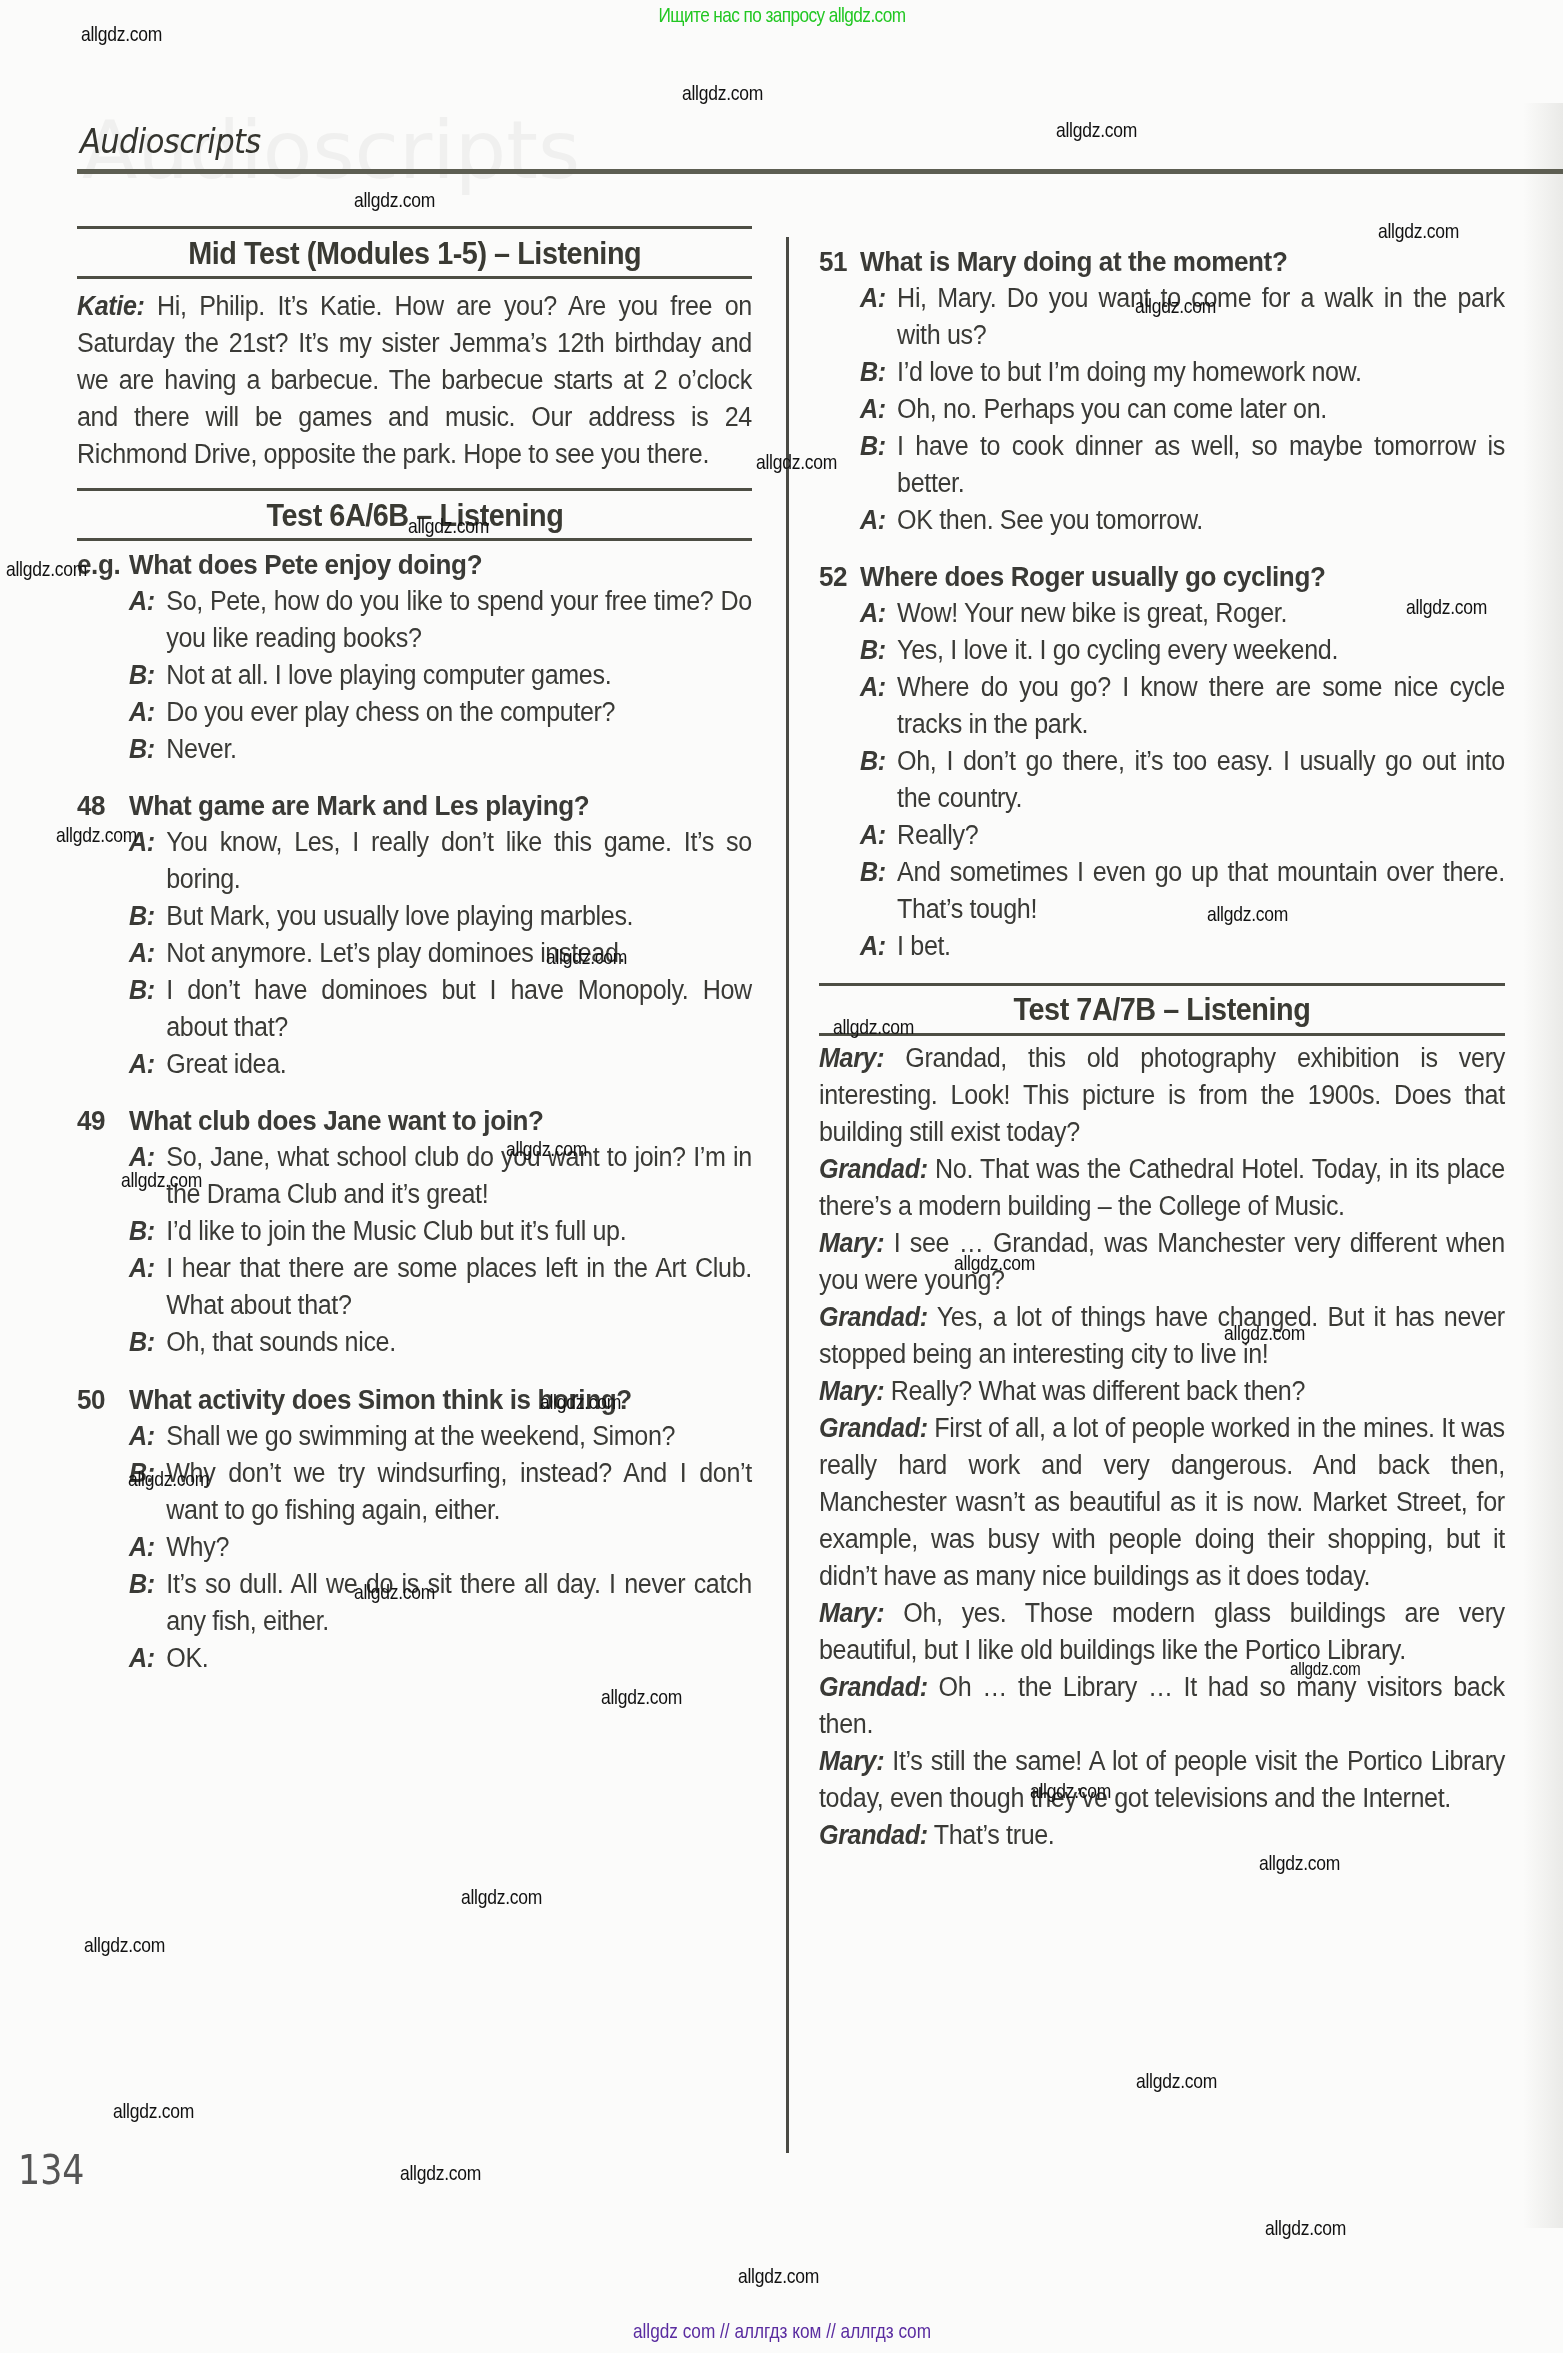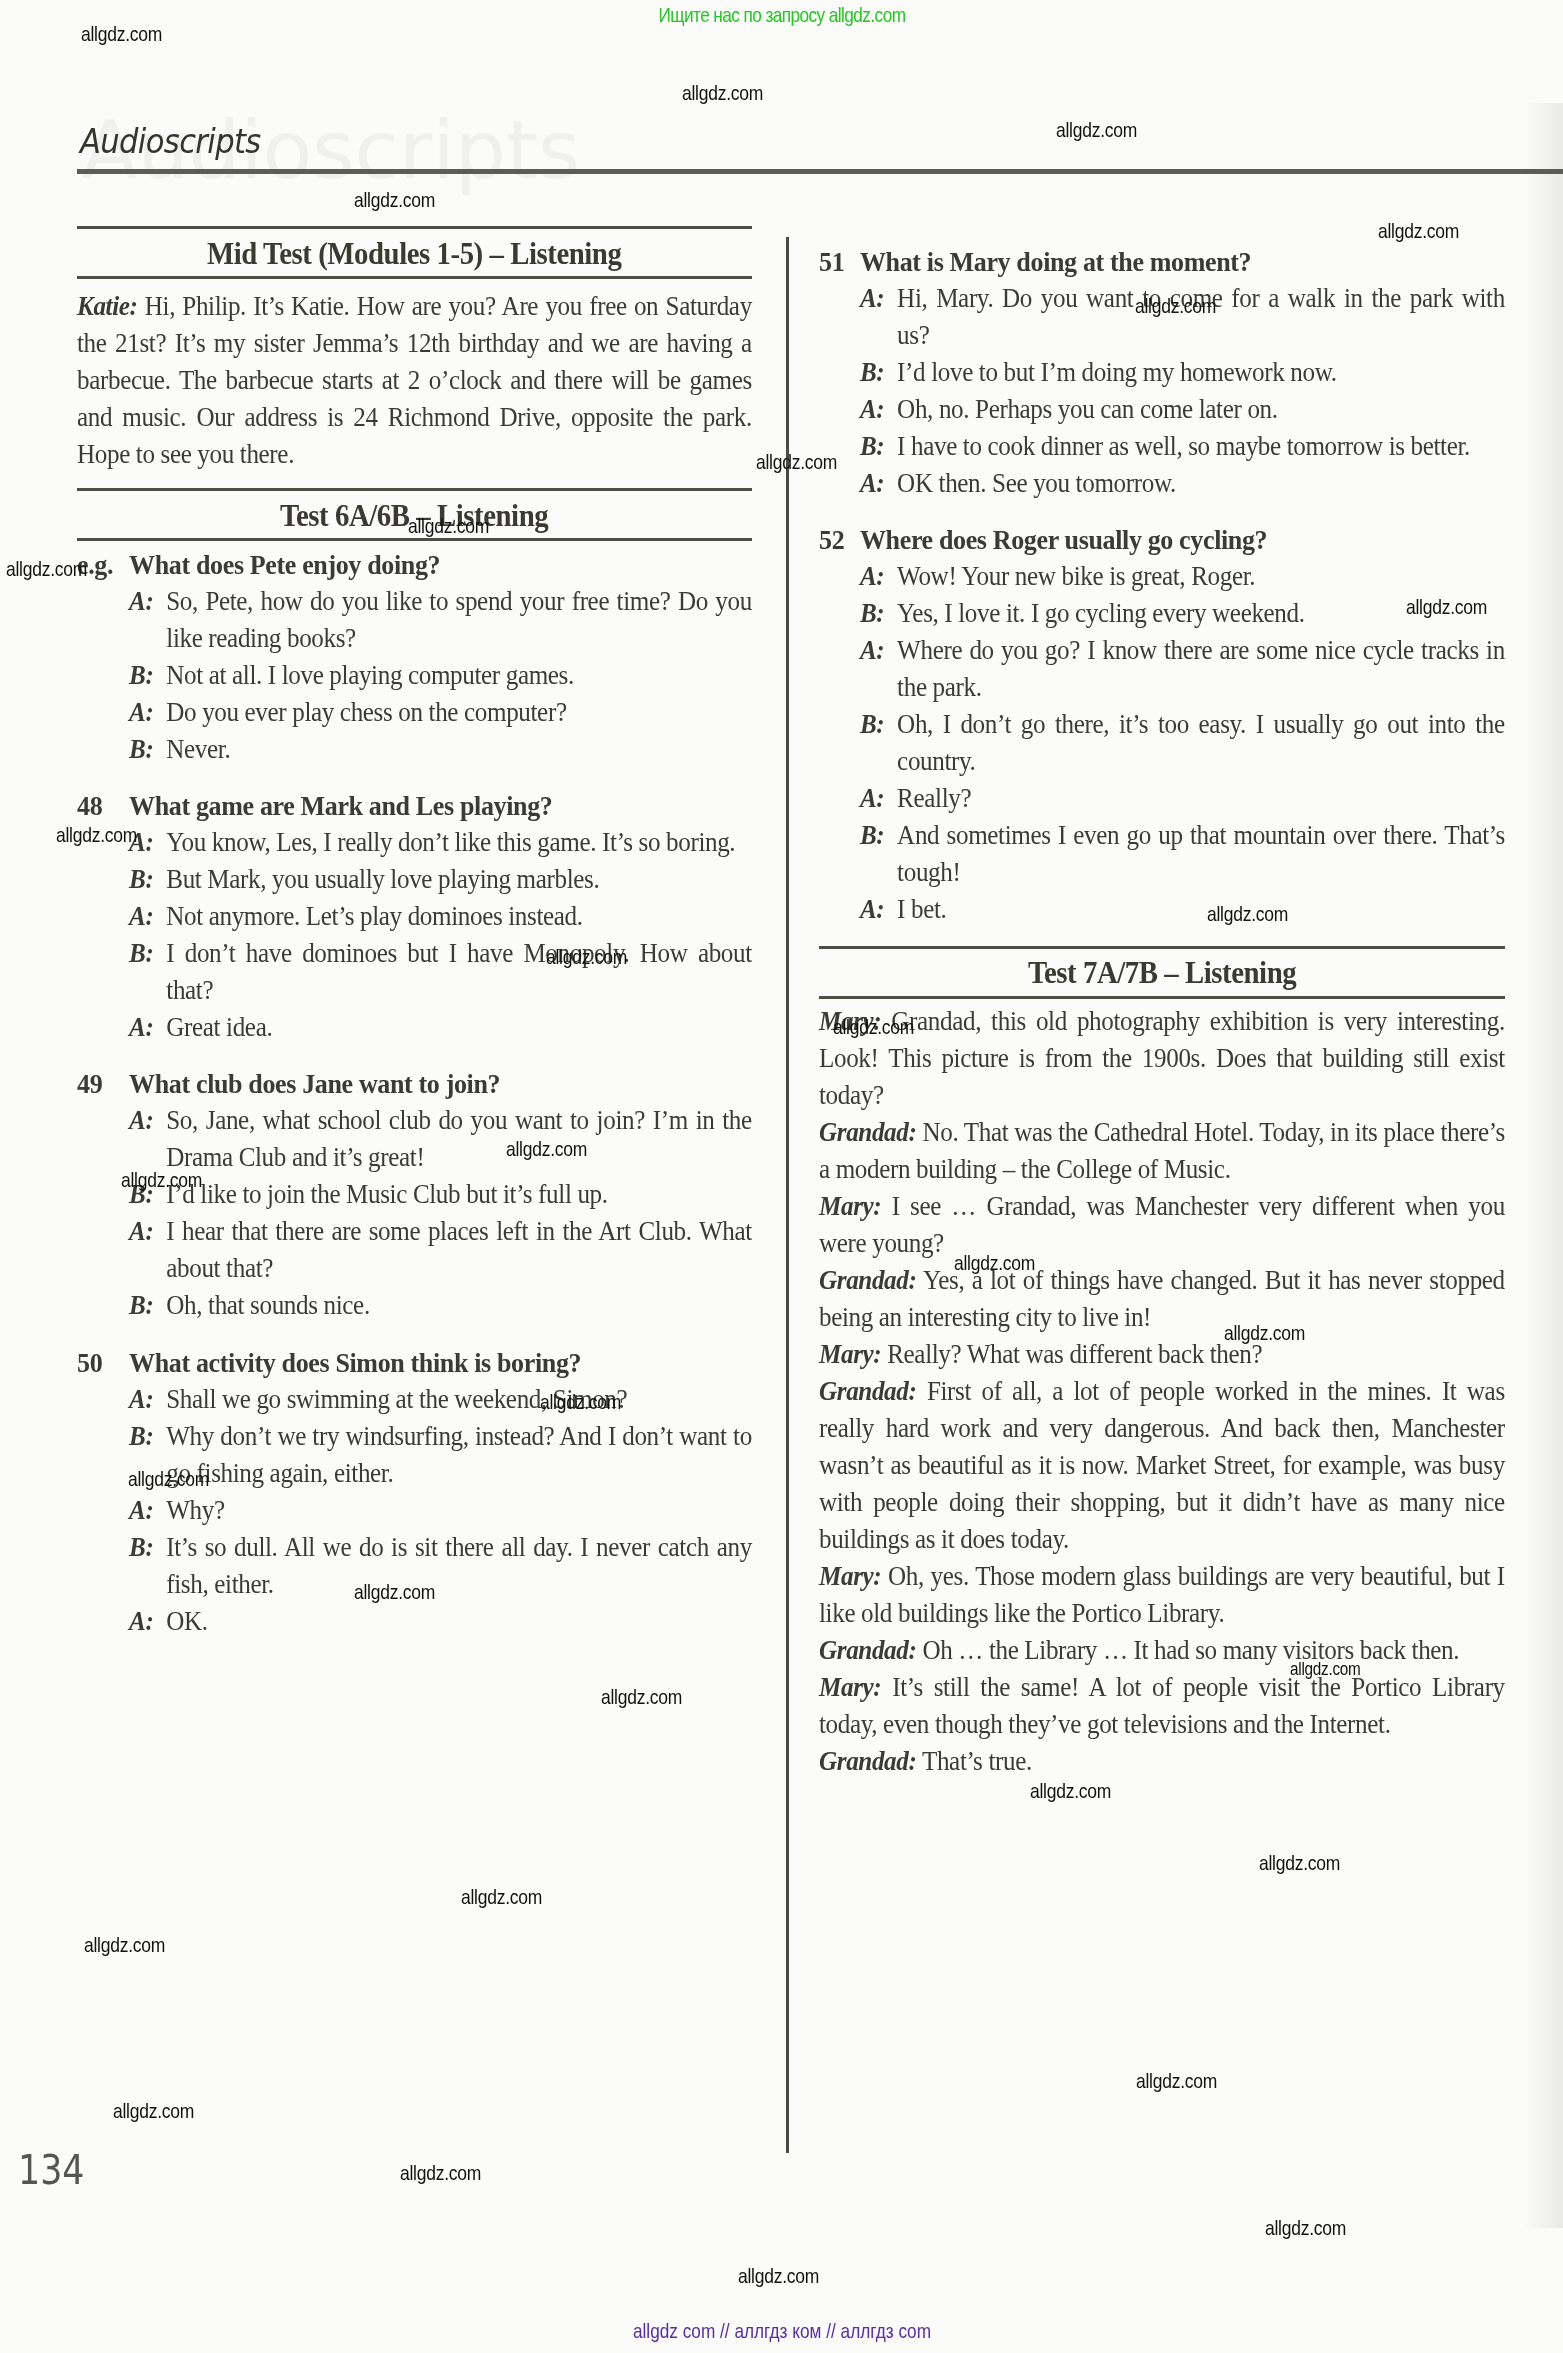--- a/index.html
+++ b/index.html
@@ -38,21 +38,21 @@
     color: #35352f; font-family: "DejaVu Sans", sans-serif; letter-spacing: -0.7px;
     transform: scaleX(0.9); transform-origin: left;
   }
   .heading-rule {
     position: absolute; top: 169px; left: 77px; width: 1487px; height: 4.8px;
     background: #5d5e52;
   }
   .col-divider {
     position: absolute; left: 786px; top: 237px; width: 2.7px; height: 1916px; background: #4a4a44;
   }
-  .col { position: absolute; font-family: Liberation Serif, serif; }
+  .col { position: absolute; }
   .col-left { left: 77px; top: 226px; width: 675px; }
   .col-right { left: 819px; top: 236px; width: 686px; }
 
   .section-head {
     border-top: 3.4px solid #4d4e44; border-bottom: 3.4px solid #4d4e44;
     text-align: center; font-weight: bold; font-size: 32px; color: #3a3a33;
     padding: 5.5px 0 4.1px 0; letter-spacing: -0.5px; margin: 0;
   }
   .section-head .inner { display: inline-block; transform: scaleX(0.9); }
 

